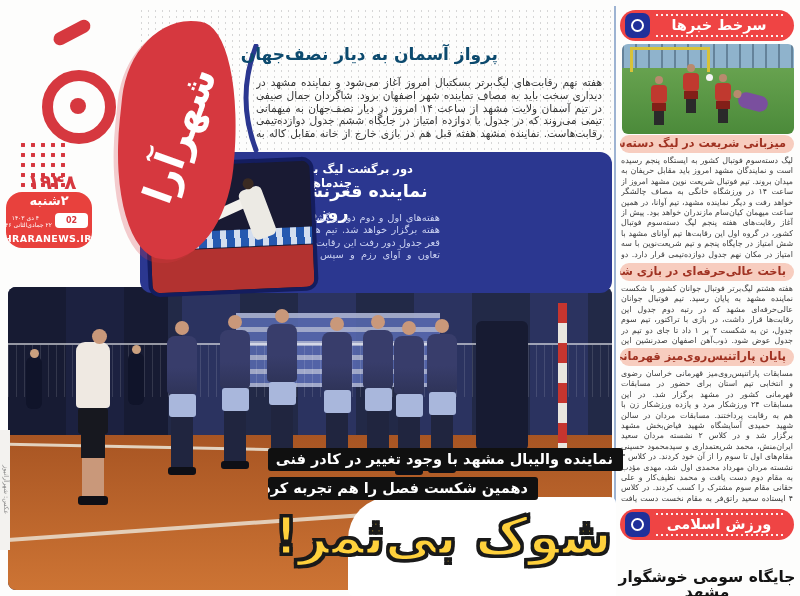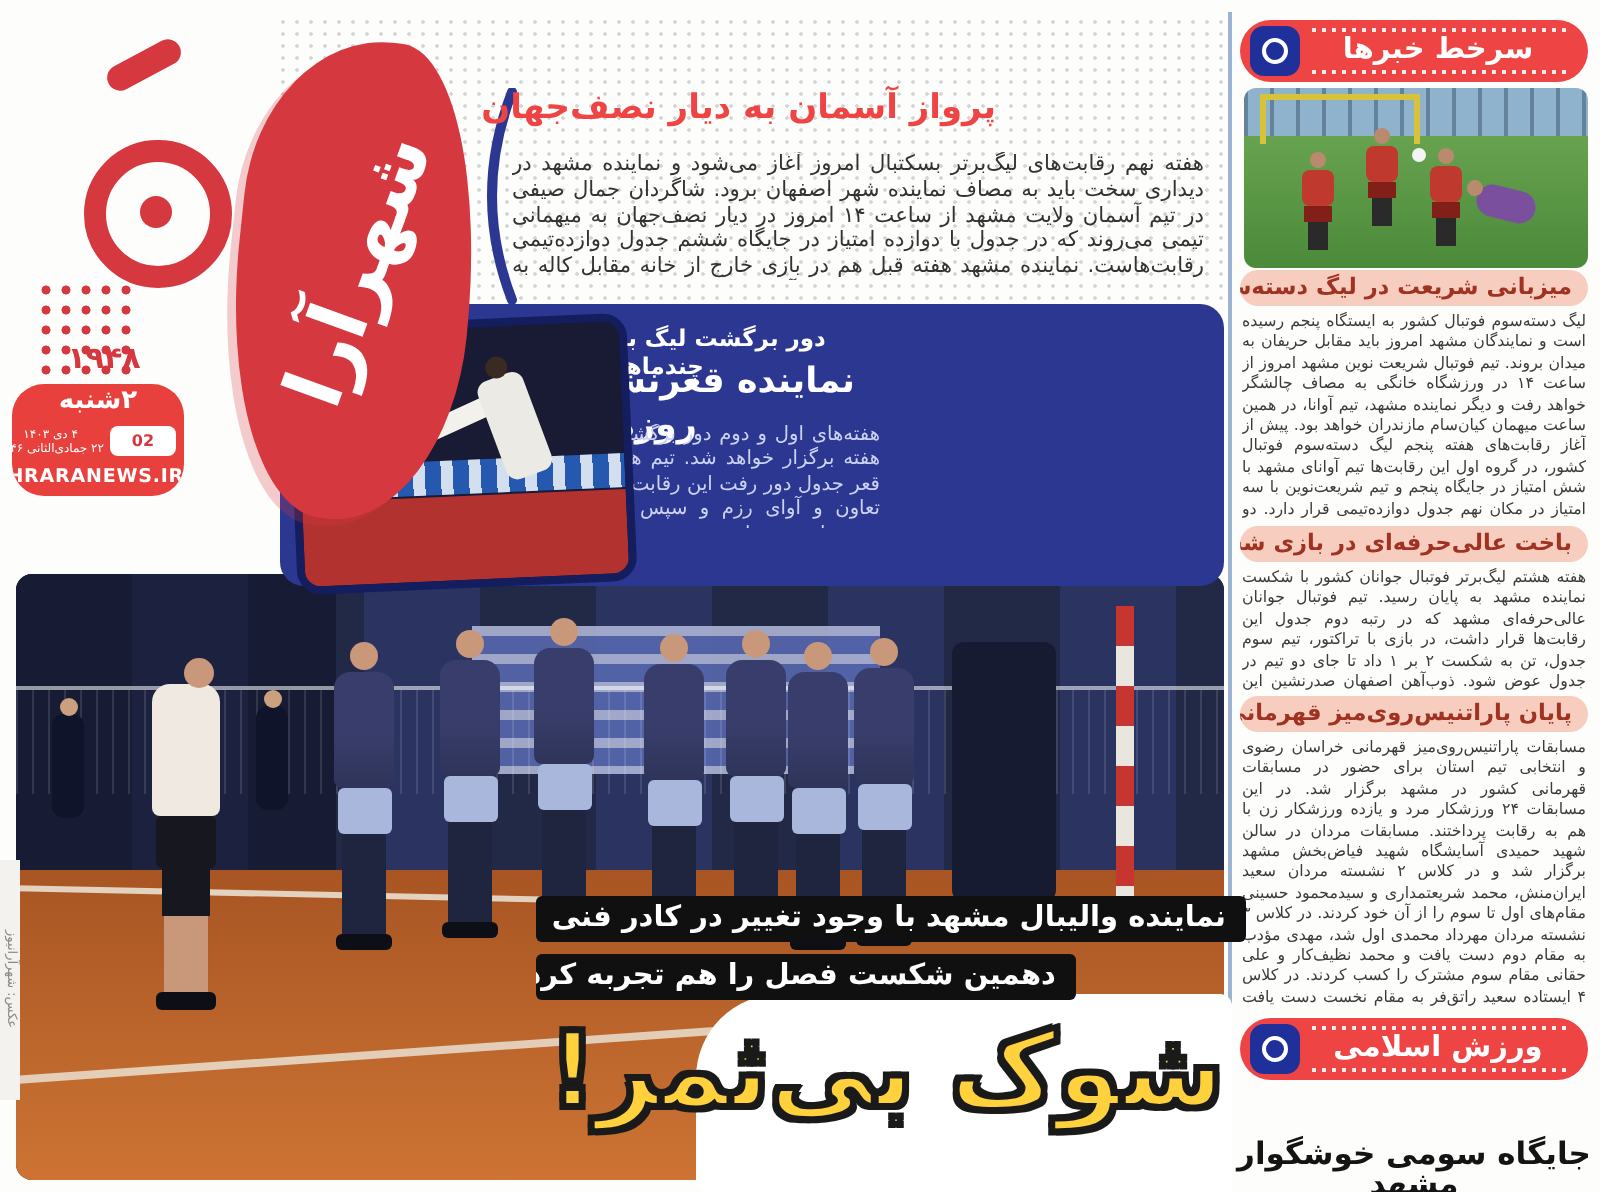--- a/index.html
+++ b/index.html
@@ -15,36 +15,36 @@
   .logo-blob{left:118px;top:20px;width:118px;height:240px;background:#d6383f;
     border-radius:58% 42% 52% 48% / 36% 62% 42% 58%;transform:rotate(6deg);z-index:6;
     box-shadow:-4px 4px 0 rgba(214,56,63,.25);}
   .logo-word{position:absolute;left:-14px;top:92px;width:150px;text-align:center;color:#fff;
     font-size:40px;font-weight:bold;transform:rotate(-76deg);letter-spacing:-2px;white-space:nowrap;}
   .logo-ring{left:42px;top:70px;width:52px;height:52px;border:11px solid #d6383f;border-radius:50%;z-index:6;}
   .logo-ring::after{content:"";position:absolute;left:17px;top:17px;width:16px;height:16px;background:#d6383f;border-radius:50%;}
   .logo-hook{left:52px;top:26px;width:40px;height:13px;background:#d6383f;border-radius:8px;transform:rotate(-28deg);z-index:6;}
   .logo-dots{left:18px;top:140px;width:50px;height:52px;
     background-image:radial-gradient(#d6383f 2.1px,transparent 2.4px);background-size:10px 10px;z-index:6;}
-  .founding-year{left:6px;top:170px;width:92px;color:#d6383f;font-size:15px;font-weight:bold;
+  .founding-year{left:6px;top:170px;width:92px;color:#d6383f;font-size:20px;font-weight:bold;
     letter-spacing:7px;text-align:center;z-index:6;}
   
   .datebox{left:6px;top:192px;width:86px;height:56px;background:#e8413d;border-radius:16px;z-index:6;
     color:#fff;overflow:hidden;}
   .datebox .day{font-size:13px;font-weight:bold;text-align:center;line-height:17px;}
   .datebox .mid{display:flex;align-items:center;gap:3px;padding:0 4px;height:23px;}
   .issue-badge{width:33px;height:15px;background:#fff;border-radius:4px;color:#d6383f;
     font-size:8px;font-weight:bold;text-align:center;line-height:15px;flex:0 0 auto;}
   .datecol{flex:1;text-align:center;}
   .datecol .tl{font-size:6px;line-height:7px;white-space:nowrap;overflow:hidden;}
   .date-num{font-size:8.5px;font-weight:bold;line-height:9px;}
   .site-url{font-size:9.5px;font-weight:bold;text-align:center;letter-spacing:.4px;line-height:13px;}
   
   .bracket{left:234px;top:44px;z-index:2;}
-  .lead-headline{left:248px;top:44px;width:250px;color:#ef4444;font-size:17px;font-weight:bold;
+  .lead-headline{left:248px;top:44px;width:250px;color:#0c4a6e;font-size:17px;font-weight:bold;
     white-space:nowrap;z-index:2;direction:rtl;text-align:left;}
   .lead-body{left:256px;top:76px;width:346px;height:64px;overflow:hidden;font-size:10.6px;
     line-height:12.8px;color:#333;text-align:justify;direction:rtl;z-index:2;}
   
   .karate-banner{left:140px;top:152px;width:472px;height:141px;background:#2b3790;border-radius:12px;z-index:3;}
   .kb-kicker{position:absolute;right:180px;top:10px;width:280px;color:#fff;font-size:11.5px;
     font-weight:bold;text-align:center;direction:rtl;}
   .kb-headline{position:absolute;right:170px;top:29px;width:295px;color:#fff;font-size:17.5px;
     font-weight:bold;text-align:center;direction:rtl;line-height:1.25;}
   .kb-body{position:absolute;right:172px;top:60px;width:290px;height:52px;overflow:hidden;color:#ccd3f2;

